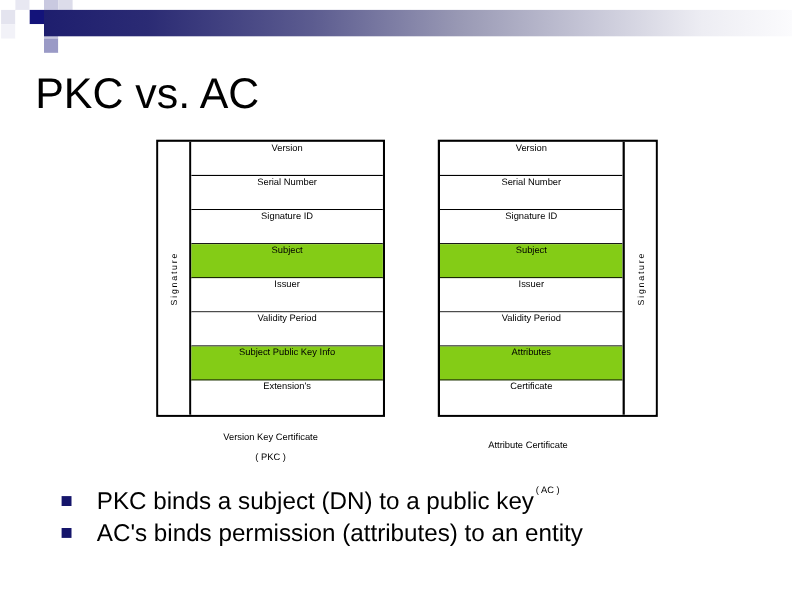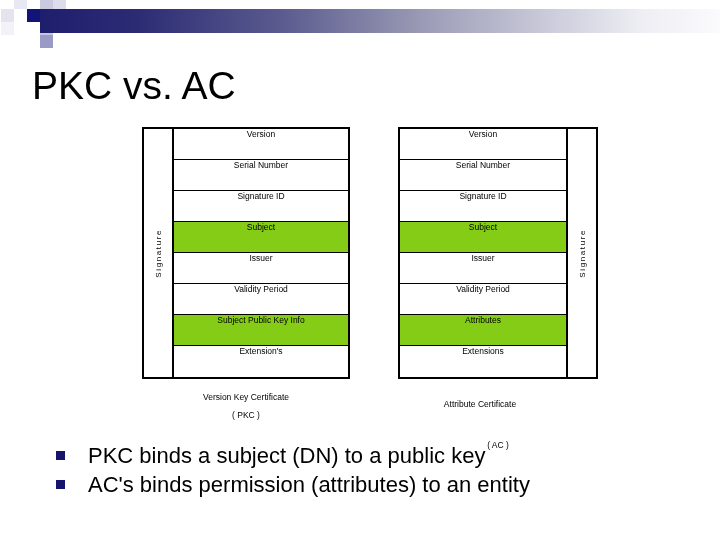--- a/index.html
+++ b/index.html
@@ -220,21 +220,21 @@
         <div class="cert-row">
           <span>Issuer</span>
         </div>
         <div class="cert-row">
           <span>Validity Period</span>
         </div>
         <div class="cert-row shaded">
           <span>Attributes</span>
         </div>
         <div class="cert-row">
-          <span>Extensions</span>
+          <span>Certificate</span>
         </div>
       </div>
   </div>
 </div>
 <div id="ac-caption-1" class="caption">Attribute Certificate</div>
 <div id="ac-caption-2" class="caption">( AC   )</div>
 
 <div id="bullet-list">
     <div class="bullet-item">
       <div class="bullet-marker"></div>

